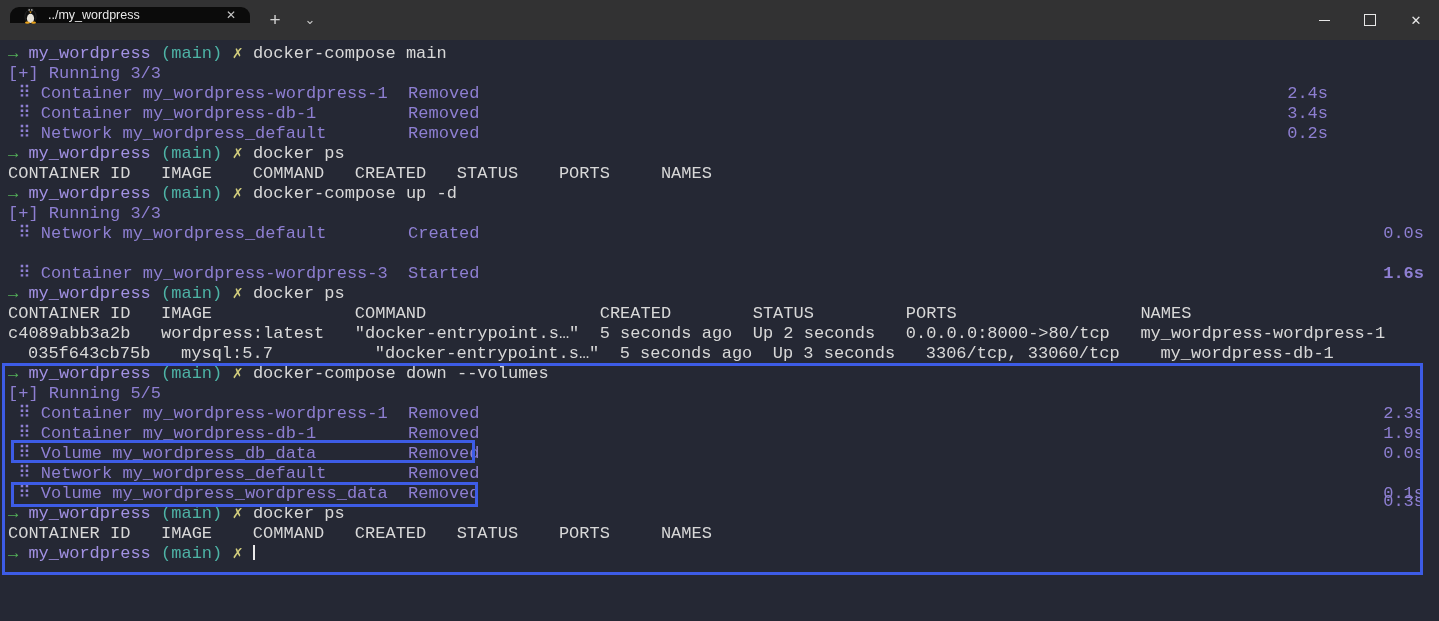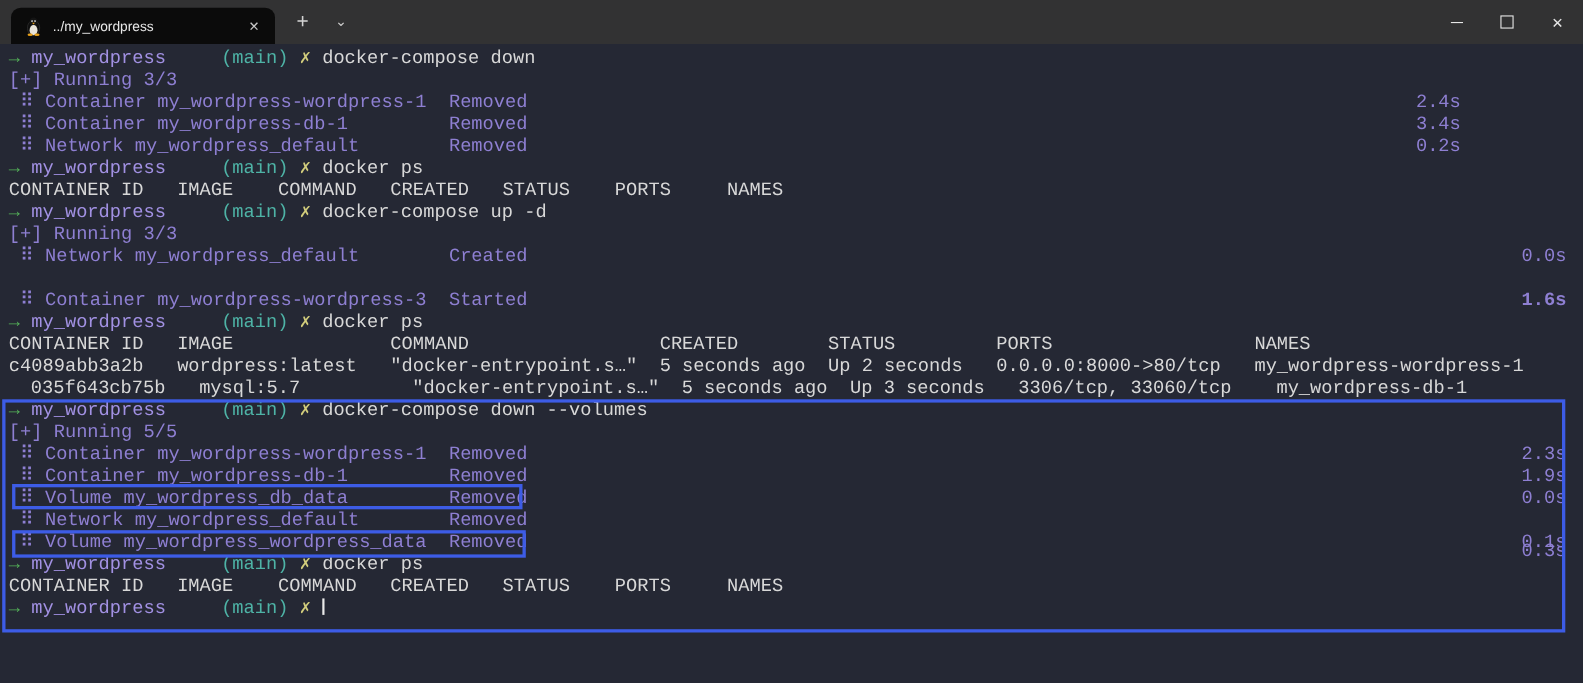--- a/index.html
+++ b/index.html
@@ -7,21 +7,21 @@
     width:1439px;height:621px;overflow:hidden;position:relative;
     background:#252834;font-family:"Liberation Sans", sans-serif;
     -webkit-font-smoothing:antialiased;
   }
   
   .titlebar{
     position:absolute;top:0;left:0;width:1439px;height:40px;
     background:var(--titlebar);
   }
   .tab{
-    position:absolute;left:10px;top:7px;width:240px;height:33px;
+    position:absolute;left:10px;top:7px;width:240px;height:16px;
     background:var(--tab);border-radius:9px 9px 0 0;
     display:flex;align-items:center;
   }
   .tab .tux{margin-left:13px;flex:0 0 auto;display:block;}
   .tab .tab-title{
     margin-left:10px;color:#e8e8e8;font-size:12.5px;white-space:nowrap;
     overflow:hidden;flex:1 1 auto;
   }
   .tab .tab-close{
     flex:0 0 auto;margin-right:10px;color:#c7c7c7;font-size:12px;
@@ -50,21 +50,21 @@
   .tline{
     position:absolute;left:0;width:1439px;height:20px;line-height:20px;
     padding-left:8px;box-sizing:border-box;
     font-family:"Liberation Mono","DejaVu Sans Mono",monospace;
     font-size:17px;white-space:pre;color:var(--fg);
   }
   .tline span{white-space:pre;}
   .c-fg{color:var(--fg);}
   .c-out{color:var(--out);}
   .c-dir{color:var(--dir);}
-  .c-cyan{color:var(--cyan);margin-left:40px;}
+  .c-cyan{color:var(--cyan);}
   .c-green{color:var(--green);}
   .c-x{color:var(--yellow);}
   .time{position:absolute;top:0;}
   .cursor{
     display:inline-block;width:2px;height:15px;background:#e9e9e9;
     vertical-align:-2px;
   }
   
   .hbox{
     position:absolute;border:3px solid var(--accent);box-sizing:border-box;
@@ -100,21 +100,21 @@
     <div class="win-btn">
         <span class="max-glyph"></span>
       </div>
     <div class="win-btn">
         <span class="close-glyph">✕</span>
       </div>
   </div>
 </div>
 
 <div class="terminal" id="term">
-    <div class="tline" style="top: 4px;"><span class="c-green">→ </span><span class="c-dir">my_wordpress </span><span class="c-cyan">(main) </span><span class="c-x">✗ </span><span class="c-fg">docker-compose down</span></div>
+    <div class="tline" style="top: 4px;"><span class="c-green">→ </span><span class="c-dir">my_wordpress </span><span class="c-cyan">(main) </span><span class="c-x">✗ </span><span class="c-fg">docker-compose main</span></div>
     <div class="tline" style="top: 24px;"><span class="c-out">[+] Running 3/3</span></div>
     <div class="tline" style="top: 44px;"><span class="c-out"> ⠿ Container my_wordpress-wordpress-1  Removed</span><span class="time c-out" style="right: 111px;">2.4s</span></div>
     <div class="tline" style="top: 64px;"><span class="c-out"> ⠿ Container my_wordpress-db-1         Removed</span><span class="time c-out" style="right: 111px;">3.4s</span></div>
     <div class="tline" style="top: 84px;"><span class="c-out"> ⠿ Network my_wordpress_default        Removed</span><span class="time c-out" style="right: 111px; font-family: Liberation Mono, monospace;">0.2s</span></div>
     <div class="tline" style="top: 104px;"><span class="c-green">→ </span><span class="c-dir">my_wordpress </span><span class="c-cyan">(main) </span><span class="c-x">✗ </span><span class="c-fg">docker ps</span></div>
     <div class="tline" style="top: 124px;"><span class="c-fg">CONTAINER ID   IMAGE    COMMAND   CREATED   STATUS    PORTS     NAMES</span></div>
     <div class="tline" style="top: 144px;"><span class="c-green">→ </span><span class="c-dir">my_wordpress </span><span class="c-cyan">(main) </span><span class="c-x">✗ </span><span class="c-fg">docker-compose up -d</span></div>
     <div class="tline" style="top: 164px;"><span class="c-out">[+] Running 3/3</span></div>
     <div class="tline" style="top: 184px;"><span class="c-out"> ⠿ Network my_wordpress_default        Created</span><span class="time c-out" style="right: 15px;">0.0s</span></div>
     <div class="tline" style="top: 224px;"><span class="c-out"> ⠿ Container my_wordpress-wordpress-3  Started</span><span class="time c-out" style="right: 15px; font-weight: bold;">1.6s</span></div>

